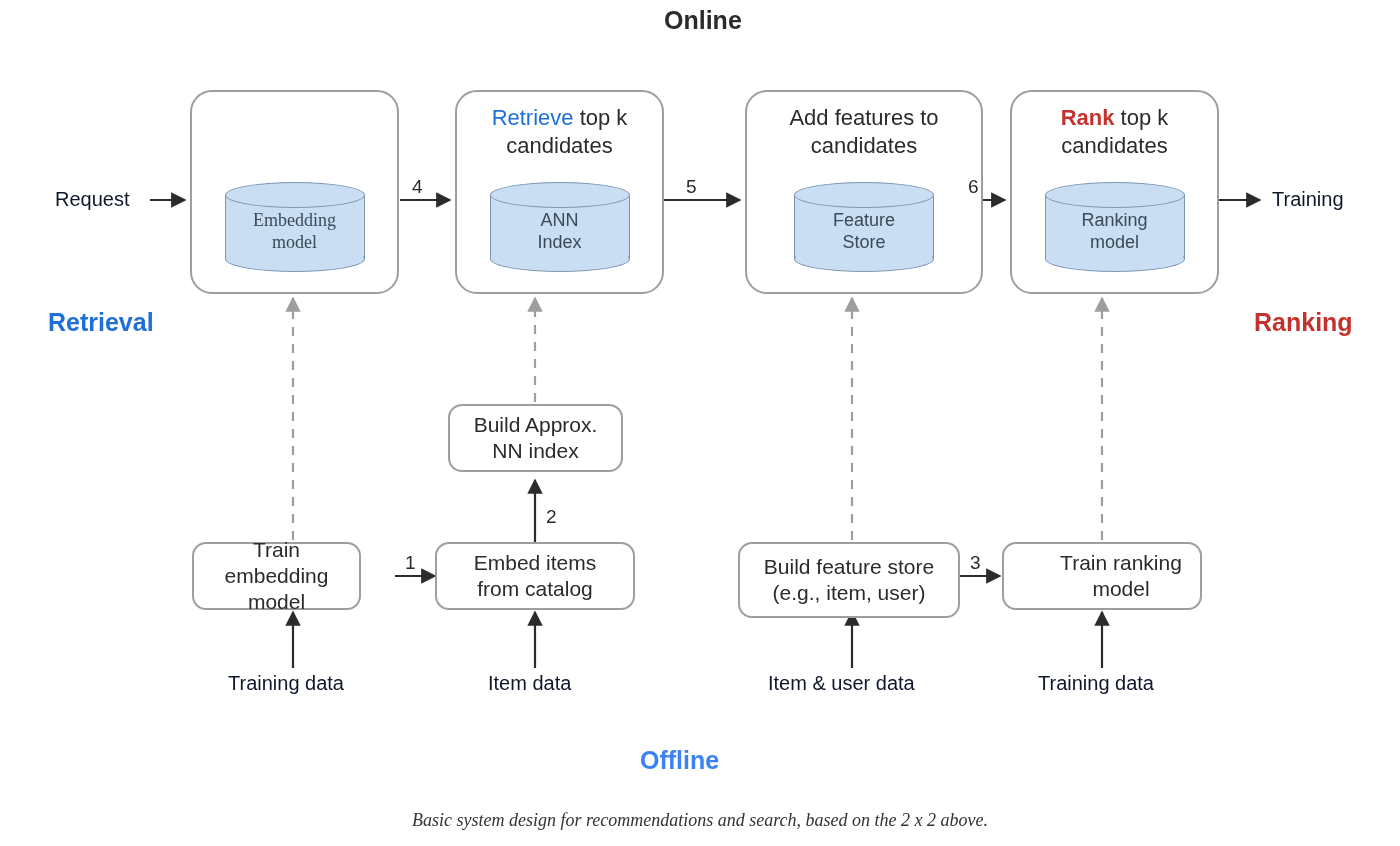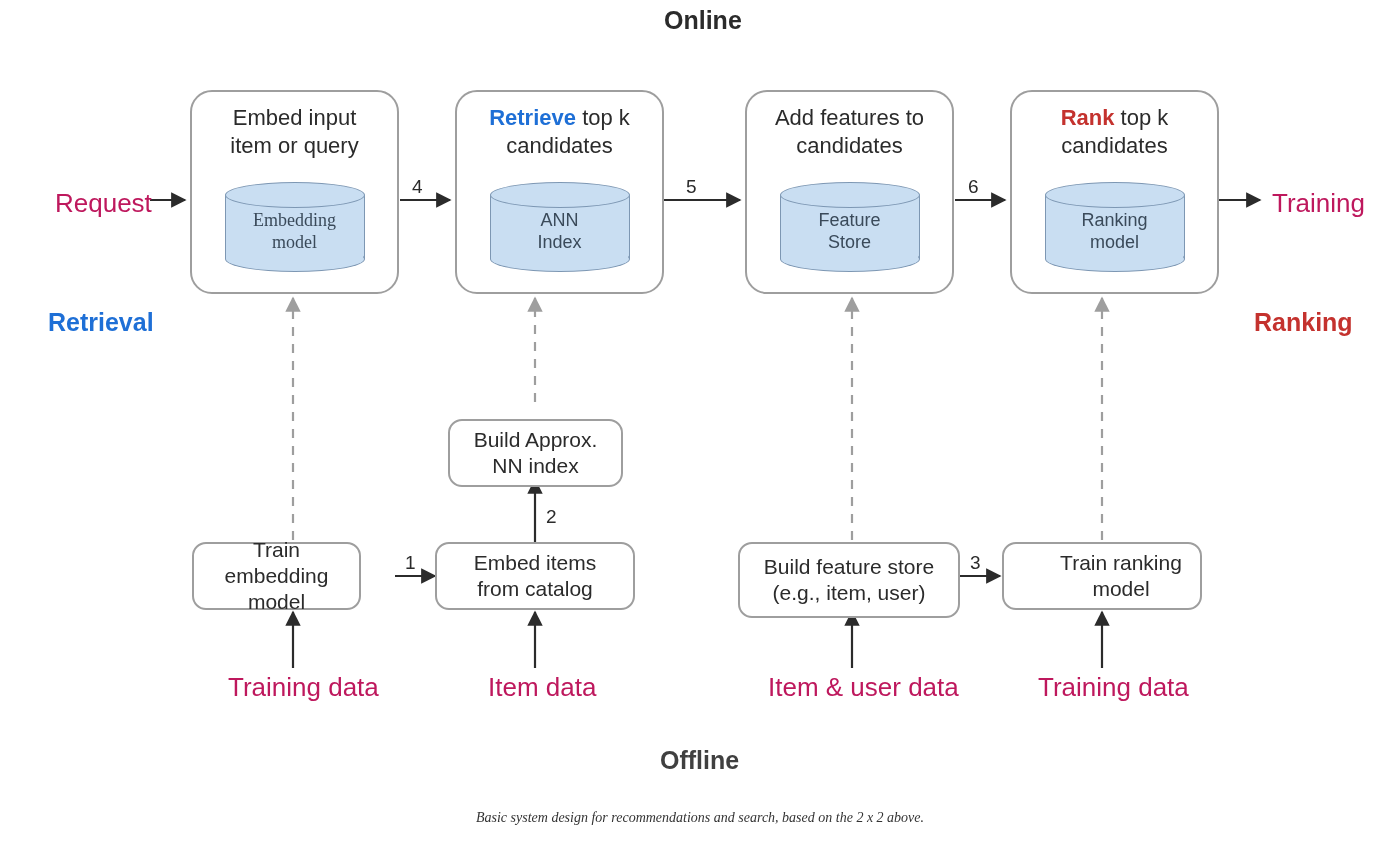--- a/index.html
+++ b/index.html
@@ -17,21 +17,21 @@
     width: 1400px;
     height: 846px;
   }
   .caption {
     position: absolute;
     left: 0;
     width: 1400px;
     text-align: center;
     font-style: italic;
     font-family: Georgia, "Times New Roman", serif;
-    font-size: 14px;
+    font-size: 18px;
     color: #333;
     top: 810px;
   }
   .quad-label {
     position: absolute;
     font-weight: 600;
     font-size: 25px;
   }
   .big-box {
     position: absolute;
@@ -41,41 +41,41 @@
     text-align: center;
   }
   .big-box .title {
     position: absolute;
     left: 0; right: 0;
     top: 12px;
     font-size: 22px;
     line-height: 1.25;
     color: #2b2b2b;
   }
-  .title .accent-blue { color: #1e6fd6; font-weight: 700; }
+  .title .accent-blue { color: #1e6fd6; font-weight: 400; }
   .title .accent-red  { color: #c4322e; font-weight: 700; }
   .small-box {
     position: absolute;
     border: 2px solid #9e9e9e;
     border-radius: 14px;
     background: #ffffff;
     text-align: center;
     font-size: 21px;
     line-height: 1.25;
     display: flex;
     align-items: center;
     justify-content: center;
     padding: 4px 10px;
     box-sizing: border-box;
     color: #2b2b2b;
   }
   .free-label {
     position: absolute;
-    font-size: 26px;
-    color: #be185d;
+    font-size: 20px;
+    color: #0f172a;
     white-space: nowrap;
   }
   .step-num {
     position: absolute;
     font-size: 19px;
     color: #2b2b2b;
   }
   svg.overlay {
     position: absolute;
     left: 0; top: 0;
@@ -192,32 +192,28 @@
     <line x1="852" y1="668" x2="852" y2="612" stroke="#2b2b2b" stroke-width="2.2" marker-end="url(#arrow-dark)"></line>
     <line x1="1102" y1="668" x2="1102" y2="612" stroke="#2b2b2b" stroke-width="2.2" marker-end="url(#arrow-dark)"></line>
 
     <line x1="293" y1="540" x2="293" y2="298" stroke="#9e9e9e" stroke-width="2.2" stroke-dasharray="9 8" marker-end="url(#arrow-grey)"></line>
     <line x1="535" y1="402" x2="535" y2="298" stroke="#9e9e9e" stroke-width="2.2" stroke-dasharray="9 8" marker-end="url(#arrow-grey)"></line>
     <line x1="852" y1="540" x2="852" y2="298" stroke="#9e9e9e" stroke-width="2.2" stroke-dasharray="9 8" marker-end="url(#arrow-grey)"></line>
     <line x1="1102" y1="540" x2="1102" y2="298" stroke="#9e9e9e" stroke-width="2.2" stroke-dasharray="9 8" marker-end="url(#arrow-grey)"></line>
   </svg>
 
   <div class="quad-label" style="left:664px; top:6px; color:#2b2b2b;">Online</div>
-  <div class="quad-label" style="left:660px; top:746px; color:#404040;">Offline</div>
+  <div class="quad-label" style="left:640px; top:746px; color:#3b82f6;">Offline</div>
   <div class="quad-label" style="left:48px; top:308px; color:#1e6fd6;">Retrieval</div>
   <div class="quad-label" style="left:1254px; top:308px; color:#c4322e;">Ranking</div>
 
   <div class="free-label" style="left:55px; top:188px;">Request</div>
   <div class="free-label" style="left:1272px; top:188px;">Training</div>
 
   <div class="big-box" style="left:190px; top:90px; width:205px; height:200px;">
-    <div class="title">
-      <span>Embed input</span><br>
-      <span>item or query</span>
-    </div>
     <div class="db" style="top:90px;font-family:Liberation Serif, serif;">
       <div class="body"></div>
       <div class="front-ellipse"></div>
       <div class="front-mask"></div>
       <div class="back-ellipse"></div>
       <div class="db-label">Embedding<br>model</div>
     </div>
   </div>
 
   <div class="big-box" style="left:455px; top:90px; width:205px; height:200px;">
@@ -227,21 +223,21 @@
     </div>
     <div class="db" style="top:90px;">
       <div class="body"></div>
       <div class="front-ellipse"></div>
       <div class="front-mask"></div>
       <div class="back-ellipse"></div>
       <div class="db-label">ANN<br>Index</div>
     </div>
   </div>
 
-  <div class="big-box" style="left:745px; top:90px; width:205px; height:200px;">
+  <div class="big-box" style="left:745px; top:90px; width:205px; height:200px;padding-left:29px;">
     <div class="title">
       <span>Add features to</span><br>
       <span>candidates</span>
     </div>
     <div class="db" style="top:90px;">
       <div class="body"></div>
       <div class="front-ellipse"></div>
       <div class="front-mask"></div>
       <div class="back-ellipse"></div>
       <div class="db-label">Feature<br>Store</div>
@@ -261,21 +257,21 @@
       <div class="db-label">Ranking<br>model</div>
     </div>
   </div>
 
   <div class="small-box" style="left:192px; top:542px; width:169px; height:68px;">
     <span>Train embedding<br>model</span>
   </div>
   <div class="small-box" style="left:435px; top:542px; width:200px; height:68px;">
     <span>Embed items<br>from catalog</span>
   </div>
-  <div class="small-box" style="left:448px; top:404px; width:175px; height:68px;margin-top:15px;">
+  <div class="small-box" style="left:448px; top:404px; width:175px; height:68px;">
     <span>Build Approx.<br>NN index</span>
   </div>
   <div class="small-box" style="left:738px; top:542px; width:222px; height:76px;">
     <span>Build feature store<br>(e.g., item, user)</span>
   </div>
   <div class="small-box" style="left:1002px; top:542px; width:200px; height:68px;padding-left:48px;">
     <span>Train ranking<br>model</span>
   </div>
 
   <div class="free-label" style="left:228px; top:672px;">Training data</div>

